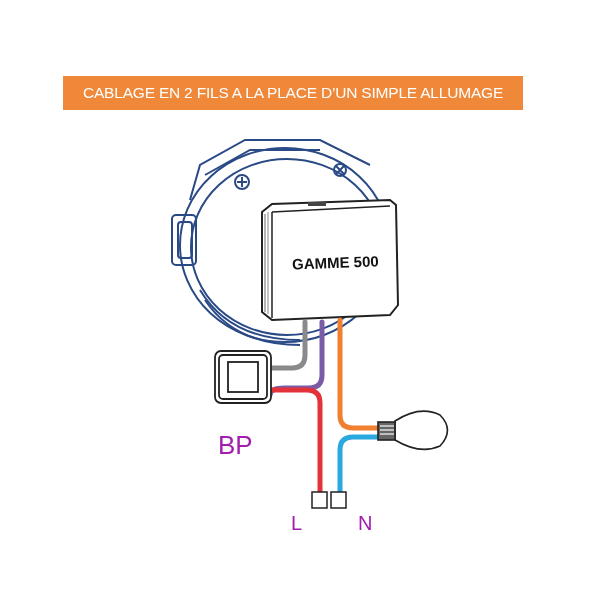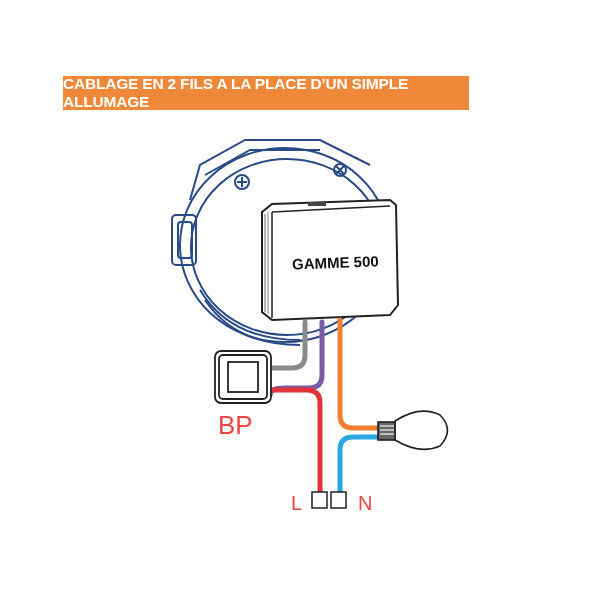--- a/index.html
+++ b/index.html
@@ -1,19 +1,19 @@
 <!DOCTYPE html>
 <html><head>
 <meta charset="utf-8">
 <style>
   html, body { margin:0; padding:0; background:#ffffff; }
   body { width:600px; height:600px; position:relative; overflow:hidden; font-family:"Liberation Sans", sans-serif; }
-  .banner { position:absolute; left:63px; top:76px; width:406px; height:34px; background:#f0883a; color:#fff; font-weight:bold; font-size:15.5px; display:flex; align-items:center; justify-content:center; letter-spacing:-0.2px; font-family:"Liberation Sans", sans-serif; }
+  .banner { position:absolute; left:63px; top:76px; width:460px; height:34px; background:#f0883a; color:#fff; font-weight:normal; font-size:15.5px; display:flex; align-items:center; justify-content:center; letter-spacing:-0.2px; font-family:"Liberation Sans", sans-serif; }
   svg.diagram { position:absolute; left:0; top:0; }
-  .lbl { position:absolute; color:#ef4444; font-family:"Liberation Sans", sans-serif; }
+  .lbl { position:absolute; color:#a21caf; font-family:"Liberation Sans", sans-serif;margin-top:20px; }
   .bp { left:218px; top:410px; font-size:26px; }
   .L { left:291px; top:492px; font-size:20px; }
   .N { left:358px; top:492px; font-size:20px; }
   .device-text { position:absolute; left:292px; top:254px; font-size:15px; font-weight:bold; color:#111; transform:rotate(-2deg); font-family:"Liberation Sans", sans-serif; }
 </style>
 </head>
 <body>
 
 <div class="banner">CABLAGE EN 2 FILS A LA PLACE D’UN SIMPLE ALLUMAGE</div>
 

